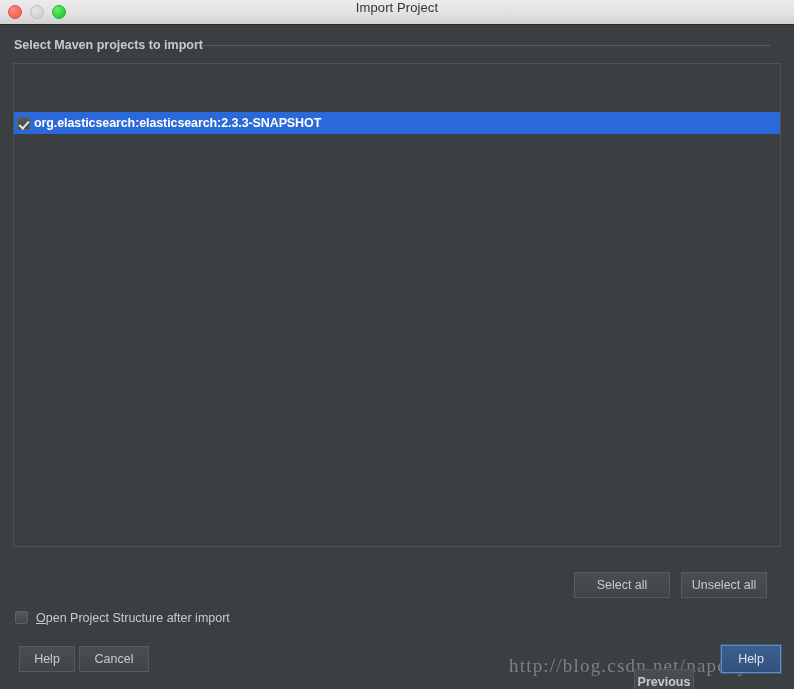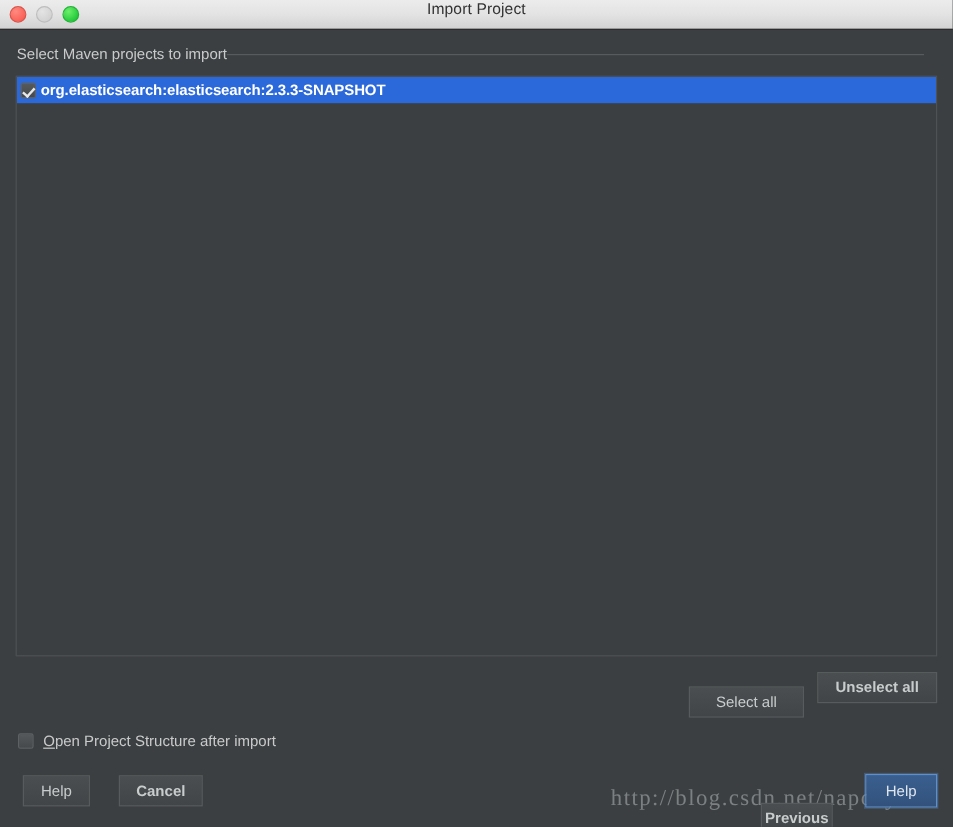--- a/index.html
+++ b/index.html
@@ -60,20 +60,21 @@
   }
 
   
   #section-header {
     position: absolute;
     left: 14px;
     right: 24px;
     top: 38px;
     display: flex;
     align-items: center;
+    font-weight: bold;
   }
   #section-title {
     font-size: 12.5px;
     color: #c8cacb;
     white-space: nowrap;
   }
   #section-rule {
     flex: 1;
     height: 1px;
     background: #585b5d;
@@ -90,20 +91,21 @@
     border: 1px solid #4e5254;
     box-sizing: border-box;
     overflow: hidden;
   }
   .list-row {
     display: flex;
     align-items: center;
     height: 22px;
     padding: 0 3px;
     box-sizing: border-box;
+    margin-top: 48px;
   }
   .list-row.selected {
     background: #2b68d9;
   }
   .list-row .row-label {
     font-size: 12.5px;
     color: #ffffff;
     font-weight: bold;
     white-space: nowrap;
     margin-left: 4px;
@@ -151,44 +153,43 @@
   }
   #select-all-button {
     position: absolute;
     left: 574px;
     top: 572px;
     width: 96px;
   }
   #unselect-all-button {
     position: absolute;
     left: 681px;
-    top: 560px;
-    width: 100px;
-    font-weight: bold;
+    top: 572px;
+    width: 86px;
   }
 
   
   #open-structure-row {
     position: absolute;
     left: 15px;
     top: 611px;
     display: flex;
     align-items: flex-start;
     gap: 8px;
   }
   #open-structure-row .opt-label {
     font-size: 12.5px;
     color: #c8cacb;
     white-space: nowrap;
   }
   .mnemo { text-decoration: underline; }
 
   
   #help-button   { position: absolute; left: 19px;  top: 646px; width: 56px; }
-  #cancel-button { position: absolute; left: 99px;  top: 646px; width: 70px; font-weight: bold; }
+  #cancel-button { position: absolute; left: 79px;  top: 646px; width: 70px; }
   #previous-button { position: absolute; left: 634px; top: 669px; width: 60px; font-weight: bold; }
   #next-button {
     position: absolute;
     left: 721px;
     top: 645px;
     width: 60px;
     height: 28px;
     background: linear-gradient(to bottom, #3a5f8f, #32527c);
     border: 1px solid #5b8fd0;
     box-shadow: 0 0 0 1px rgba(90,140,205,.35);

